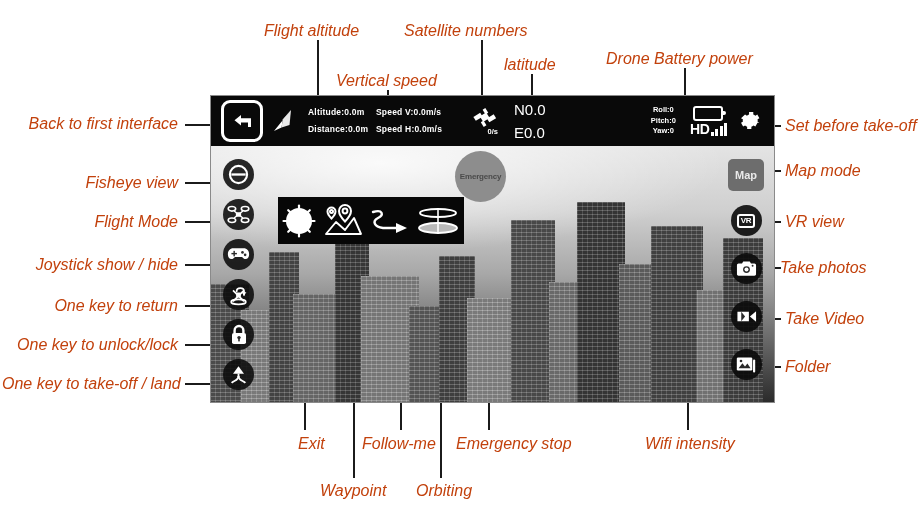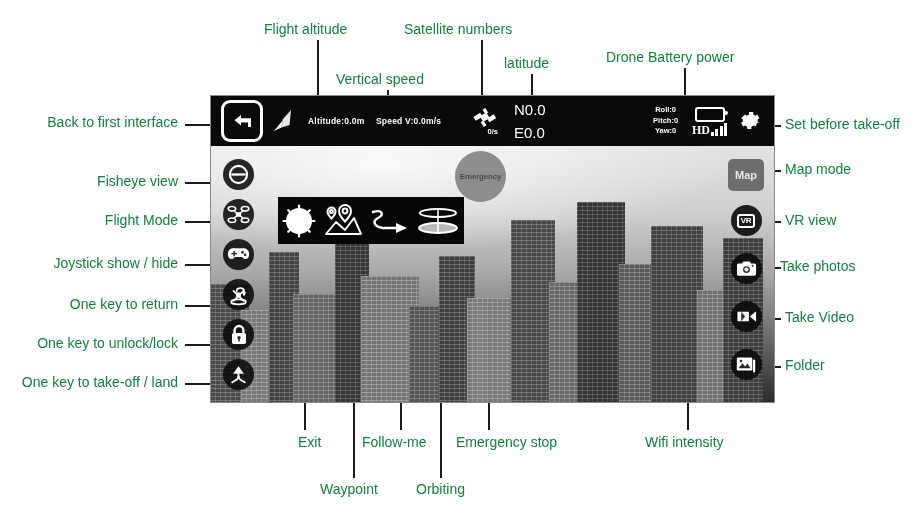--- a/index.html
+++ b/index.html
@@ -10,24 +10,25 @@
     color:#111;
     position:relative;
     overflow:hidden;
     -webkit-font-smoothing:antialiased;
   }
   .root{position:absolute;left:0;top:0;width:922px;height:505px;}
 
   
   .anno{
     position:absolute;
-    font-size:14px;
+    font-size:16px;
     line-height:1.22;
-    color:#15803d;
+    color:#c2410c;
     white-space:nowrap;
+    font-style:italic;
   }
   .anno.r{text-align:right;}
   .anno.l{text-align:left;}
   .anno.c{text-align:center;}
   .anno.two{white-space:normal;}
 
   
   .lead{position:absolute;background:#1b1b1b;}
   .lead.h{height:1.6px;}
   .lead.v{width:1.6px;}
@@ -94,21 +95,21 @@
   }
   .batwrap{flex:0 0 auto;margin-left:14px;text-align:center;}
   .battery{
     width:26px;height:11px;border:2px solid #fff;border-radius:3px;
     position:relative;margin:0 auto 1px auto;
   }
   .battery::after{
     content:"";position:absolute;right:-5px;top:2.5px;width:3px;height:4px;background:#fff;border-radius:0 2px 2px 0;
   }
   .hdrow{display:flex;align-items:flex-end;justify-content:center;gap:1px;}
-  .hdtxt{font-size:12px;font-weight:bold;letter-spacing:-.3px;line-height:1;font-family:Liberation Serif, serif;}
+  .hdtxt{font-size:14px;font-weight:bold;letter-spacing:-.3px;line-height:1;}
   .bars{display:flex;align-items:flex-end;gap:1.5px;}
   .bars i{display:block;width:3px;background:#fff;}
   .gear{flex:0 0 auto;margin-left:12px;margin-right:12px;}
 
   
   .lcol{position:absolute;left:12px;top:63px;}
   .cbtn{
     width:31px;height:31px;border-radius:50%;
     background:rgba(10,10,10,.88);
     display:flex;align-items:center;justify-content:center;
@@ -275,20 +276,24 @@
           <path d="M21 3 L4 24 L11.5 20.5 L12.8 12.5 Z" fill="#fff"></path>
           <path d="M21 3 L12.8 12.5 L11.5 20.5 L19.5 18 Z" fill="#e8e8e8"></path>
         </svg>
       </div>
 
       <div class="tele">
         <div class="row">
           <span class="c1">Altitude:0.0m</span>
           <span class="c2">Speed V:0.0m/s</span>
         </div>
+        <div class="row">
+          <span class="c1">Distance:0.0m</span>
+          <span class="c2">Speed H:0.0m/s</span>
+        </div>
       </div>
 
       <div class="sat">
         <span>
           <svg width="26" height="22" viewBox="0 0 26 22">
             <g fill="#fff">
               <rect x="2" y="7.5" width="8" height="4.6" transform="rotate(-32 6 9.8)"></rect>
               <rect x="15.5" y="9" width="8" height="4.6" transform="rotate(-32 19.5 11.3)"></rect>
               <rect x="9" y="7" width="7.5" height="6.5" rx="1.2" transform="rotate(-32 12.7 10.2)"></rect>
               <rect x="11.8" y="1.5" width="3.2" height="5.5" transform="rotate(-32 13.4 4.2)"></rect>

